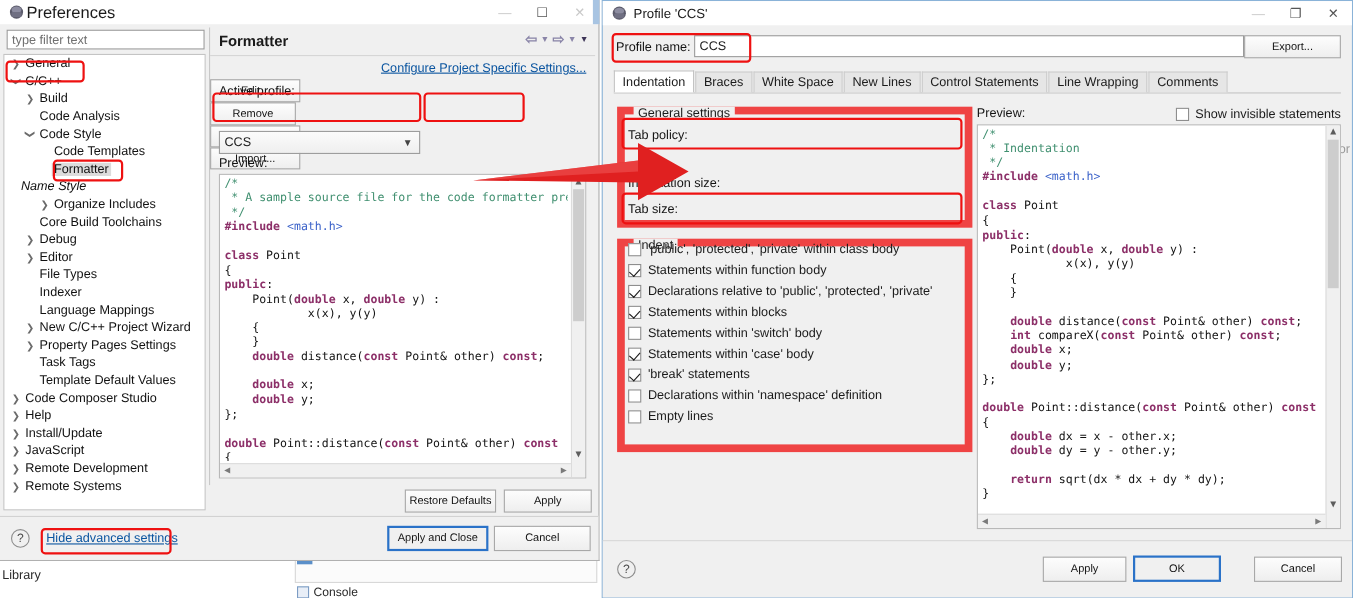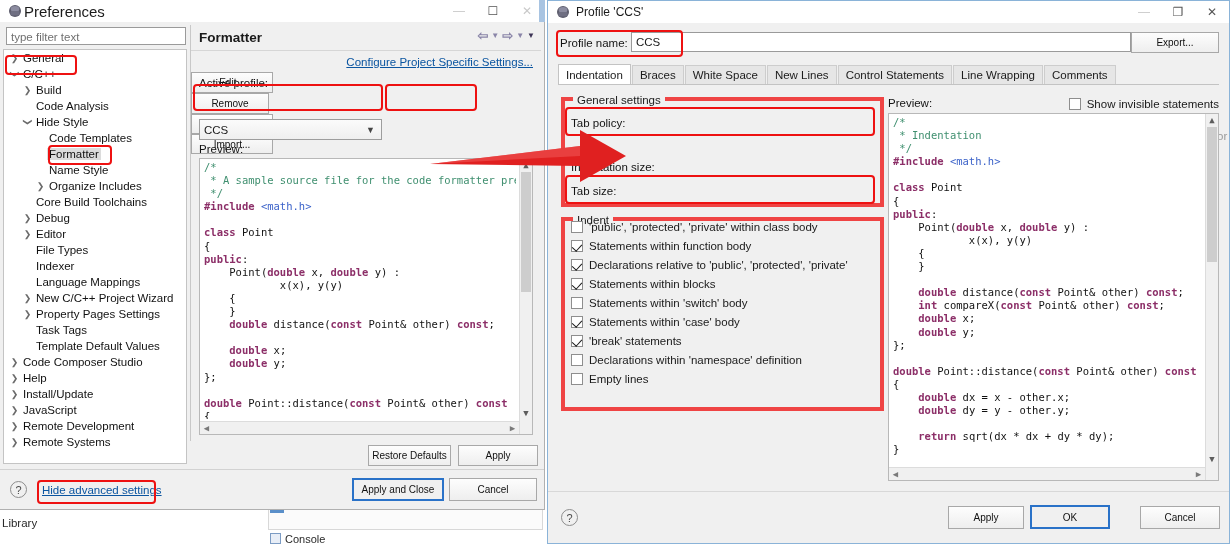--- a/index.html
+++ b/index.html
@@ -152,21 +152,21 @@
     display: flex; align-items: flex-end; border-bottom: 1px solid #c3c3c3;
   }
   .tab {
     height: 19px; padding: 0 7px; font-size: 11.5px; display: flex; align-items: center;
     background: #e6e6e6; border: 1px solid #cdcdcd; border-bottom: none; margin-right: 1px;
     color: #1b1b1b; cursor: pointer;
   }
   .tab.active { background: #ffffff; border-color: #c3c3c3; height: 20px; }
 
   .group {
-    position: absolute; border: 4px solid #ef4444; background: transparent;
+    position: absolute; border: 7px solid #ef4444; background: transparent;
   }
   .group > .glabel {
     position: absolute; top: -7px; left: 8px; background: #f0f0f0; padding: 0 4px;
     font-size: 11.5px; color: #1b1b1b;
   }
 
   .cbrow { display: flex; align-items: center; height: 19px; font-size: 11.5px; }
   .cb {
     width: 12px; height: 12px; border: 1px solid #8e8e8e; background: #fff;
     margin-right: 6px; flex: none; position: relative;
@@ -238,31 +238,31 @@
           <div class="tnode" style="padding-left: 17px;">
             <span class="tarrow">❯</span>
             <span class="tlabel">Build</span>
           </div>
           <div class="tnode" style="padding-left: 17px;">
             <span class="tarrow"></span>
             <span class="tlabel">Code Analysis</span>
           </div>
           <div class="tnode" style="padding-left: 17px;">
             <span class="tarrow" style="transform: rotate(90deg);">❯</span>
-            <span class="tlabel">Hide Style</span>
+            <span class="tlabel">Code Style</span>
           </div>
           <div class="tnode" style="padding-left: 30px;">
             <span class="tarrow"></span>
             <span class="tlabel">Code Templates</span>
           </div>
           <div class="tnode sel" style="padding-left: 30px;">
             <span class="tarrow"></span>
             <span class="tlabel">Formatter</span>
           </div>
-          <div class="tnode" style="padding-left: 30px;">
+          <div class="tnode" style=" font-style: italic;">
             <span class="tarrow"></span>
             <span class="tlabel">Name Style</span>
           </div>
           <div class="tnode" style="padding-left: 30px;">
             <span class="tarrow">❯</span>
             <span class="tlabel">Organize Includes</span>
           </div>
           <div class="tnode" style="padding-left: 17px; text-align: center;">
             <span class="tarrow"></span>
             <span class="tlabel">Core Build Toolchains</span>

